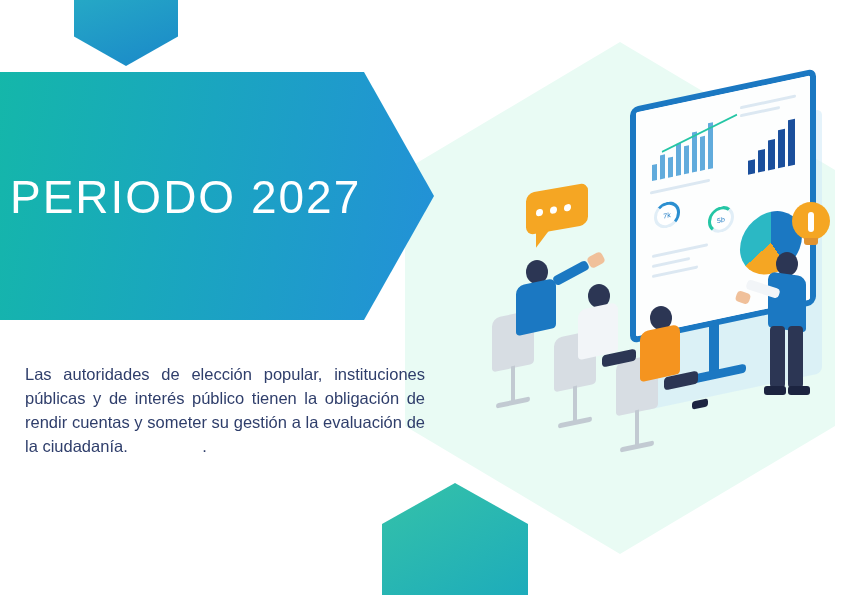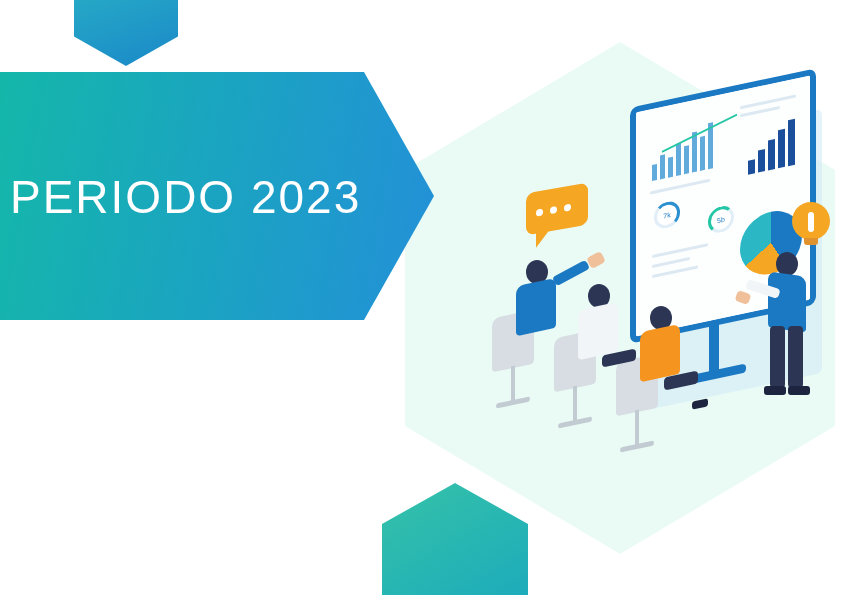--- a/index.html
+++ b/index.html
@@ -338,23 +338,27 @@
 </head>
 <body>
 
 <div class="stage">
 
   <div class="hex hex-top"></div>
   <div class="hex hex-illus-bg"></div>
   <div class="hex hex-bottom"></div>
 
   <div class="banner">
-    <div class="title-line3">PERIODO 2023</div>
+    <div class="title-line3">PERIODO 2027</div>
   </div>
 
+  <div class="paragraph">
+    <span>Las autoridades de elección popular, instituciones públicas y de interés público tienen la obligación de rendir cuentas y someter su gestión a la evaluación de la ciudadanía.</span>
+    <span class="tail-dot" style="margin-left:70px;">.</span>
+  </div>
 
   <div class="illus">
 
     <div class="screen-shadow"></div>
 
     <div class="stand"></div>
     <div class="stand-base"></div>
 
     <div class="screen">
       <div class="screen-inner">

